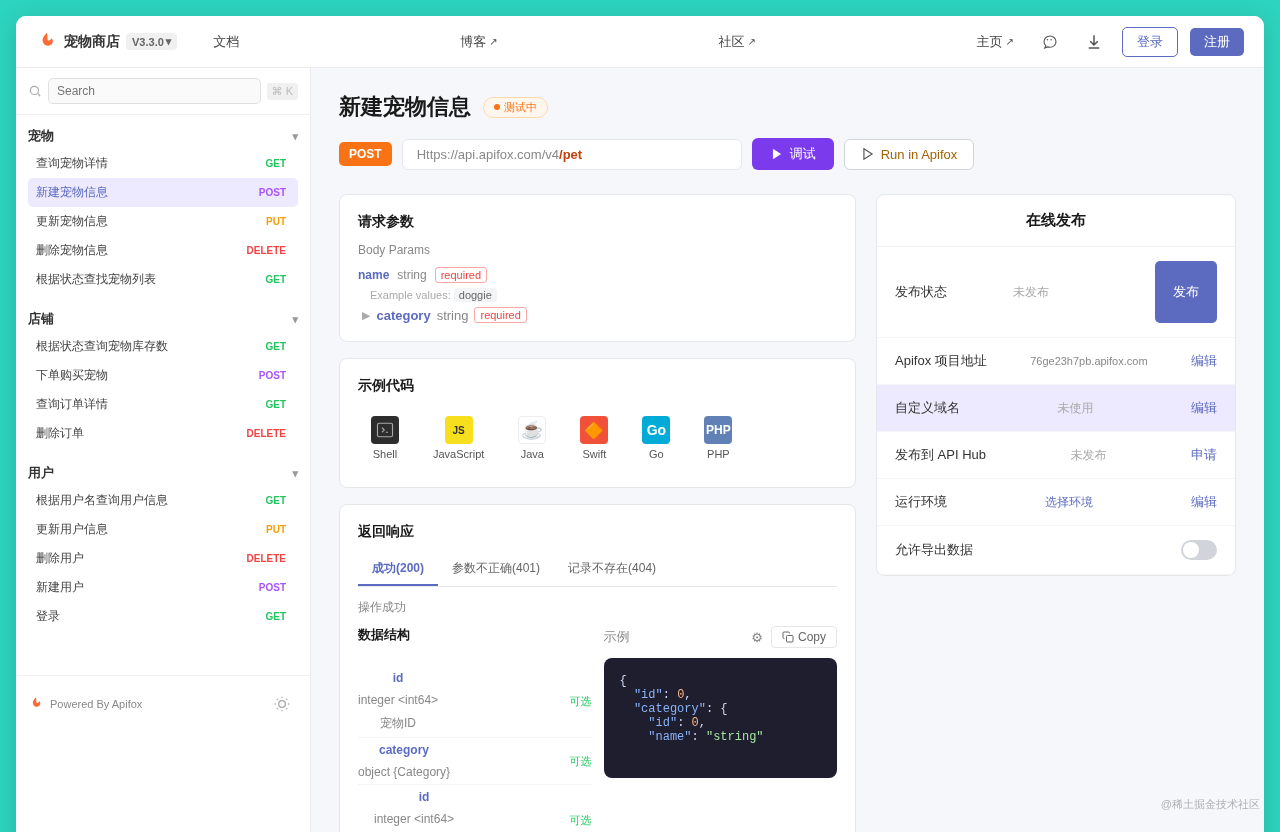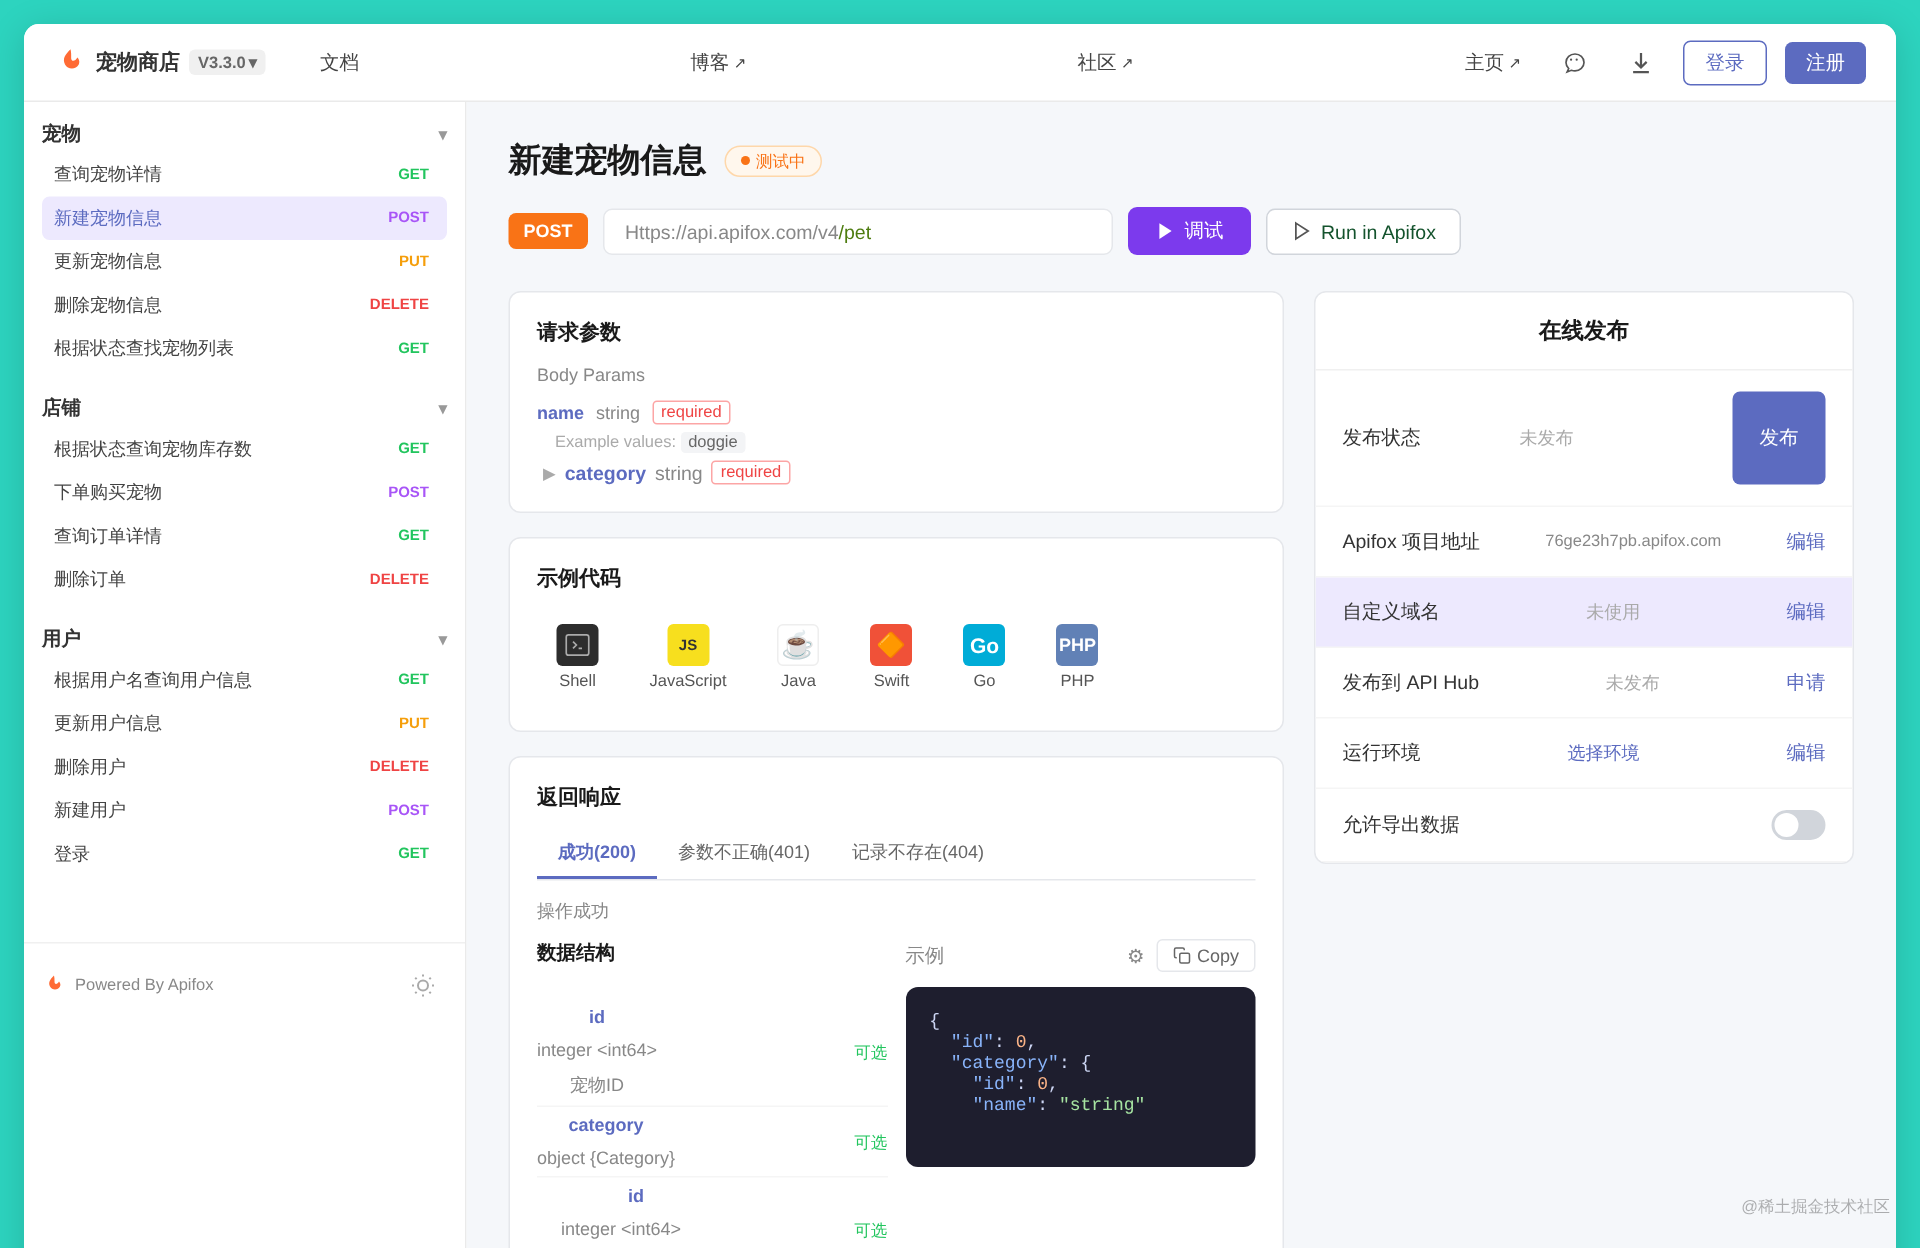--- a/index.html
+++ b/index.html
@@ -255,36 +255,36 @@
     .url-text {
       background: #fff;
       border: 1px solid #e5e7eb;
       border-radius: 6px;
       padding: 7px 14px;
       font-size: 13px;
       color: #555;
       flex: 1;
       max-width: 340px;
     }
-    .url-bold { font-weight: 400; color: #4d7c0f; }
+    .url-bold { font-weight: 700; color: #c2410c; }
     .btn-debug {
       background: #7c3aed;
       color: #fff;
       border: none;
       padding: 7px 18px;
       border-radius: 6px;
       cursor: pointer;
       font-size: 13px;
       display: flex;
       align-items: center;
       gap: 6px;
     }
     .btn-run {
       background: #fff;
-      color: #14532d;
+      color: #a16207;
       border: 1px solid #d1d5db;
       padding: 7px 16px;
       border-radius: 6px;
       cursor: pointer;
       font-size: 13px;
       display: flex;
       align-items: center;
       gap: 6px;
     }
     
@@ -576,20 +576,28 @@
             </svg>
         </div>
         <button class="btn-login">登录</button>
         <button class="btn-register">注册</button>
       </div>
     </div>
 
     <div class="body-area">
 
       <div class="sidebar">
+        <div class="sidebar-search">
+          <svg width="14" height="14" viewBox="0 0 24 24" fill="none" stroke="#aaa" stroke-width="2">
+              <circle cx="11" cy="11" r="7"></circle>
+              <path d="M21 21l-4.35-4.35"></path>
+            </svg>
+          <input type="text" placeholder="Search" style="">
+          <span class="shortcut-hint">⌘ K</span>
+        </div>
 
         <div class="sidebar-section">
           <div class="section-header">
             <span>宠物</span>
             <span class="chevron">▾</span>
           </div>
           <div class="sidebar-item">
             <span>查询宠物详情</span>
             <span class="method-badge method-get">GET</span>
           </div>

